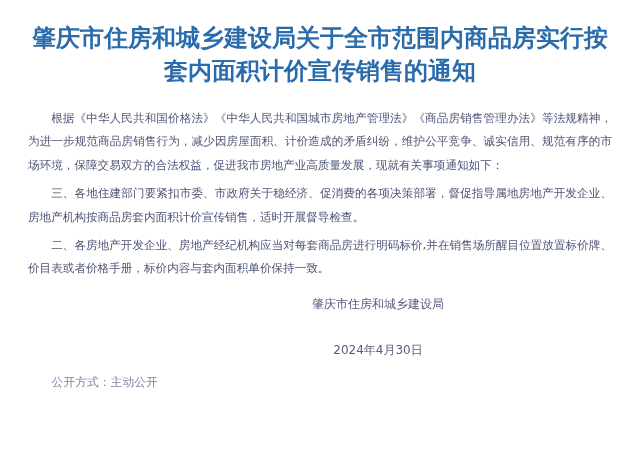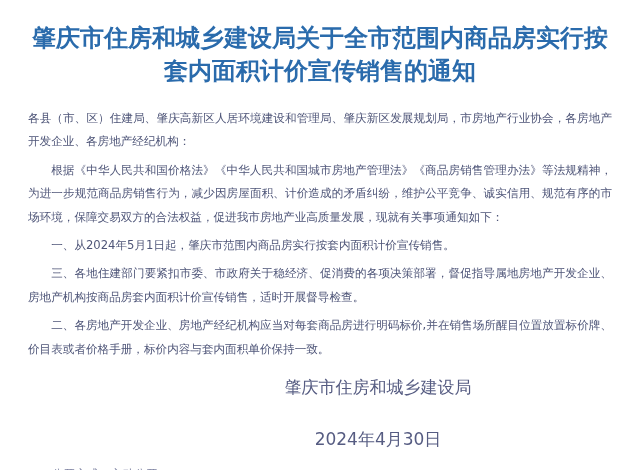--- a/index.html
+++ b/index.html
@@ -48,44 +48,42 @@
     text-indent: 2em;
   }
   .body-text p.no-indent {
     text-indent: 0;
   }
   .signature {
     width: 260px;
     margin: 15px 0 0 248px;
     text-align: center;
     color: #565c82;
-    font-size: 17px;
+    font-size: 12px;
   }
   .signature .sig-date {
     margin-top: 29px;
   }
   .disclosure {
     margin: 16px 28px 0 28px;
     text-indent: 2em;
     color: #7e83a2;
     font-size: 11.8px;
   }
 </style>
 </head>
 <body>
 
 <div class="page">
 
   <h1 class="title">肇庆市住房和城乡建设局关于全市范围内商品房实行按套内面积计价宣传销售的通知</h1>
 
 
   <div class="body-text">
-    <p class="no-indent">各县（市、区）住建局、肇庆高新区人居环境建设和管理局、肇庆新区发展规划局，市房地产行业协会，各房地产开发企业、各房地产经纪机构：</p>
     <p>根据《中华人民共和国价格法》《中华人民共和国城市房地产管理法》《商品房销售管理办法》等法规精神，为进一步规范商品房销售行为，减少因房屋面积、计价造成的矛盾纠纷，维护公平竞争、诚实信用、规范有序的市场环境，保障交易双方的合法权益，促进我市房地产业高质量发展，现就有关事项通知如下：</p>
-    <p>一、从2024年5月1日起，肇庆市范围内商品房实行按套内面积计价宣传销售。</p>
     <p>三、各地住建部门要紧扣市委、市政府关于稳经济、促消费的各项决策部署，督促指导属地房地产开发企业、房地产机构按商品房套内面积计价宣传销售，适时开展督导检查。</p>
     <p>二、各房地产开发企业、房地产经纪机构应当对每套商品房进行明码标价,并在销售场所醒目位置放置标价牌、价目表或者价格手册，标价内容与套内面积单价保持一致。</p>
   </div>
 
   <div class="signature">
     <div>肇庆市住房和城乡建设局</div>
     <div class="sig-date">2024年4月30日</div>
   </div>
 
   <div class="disclosure">

